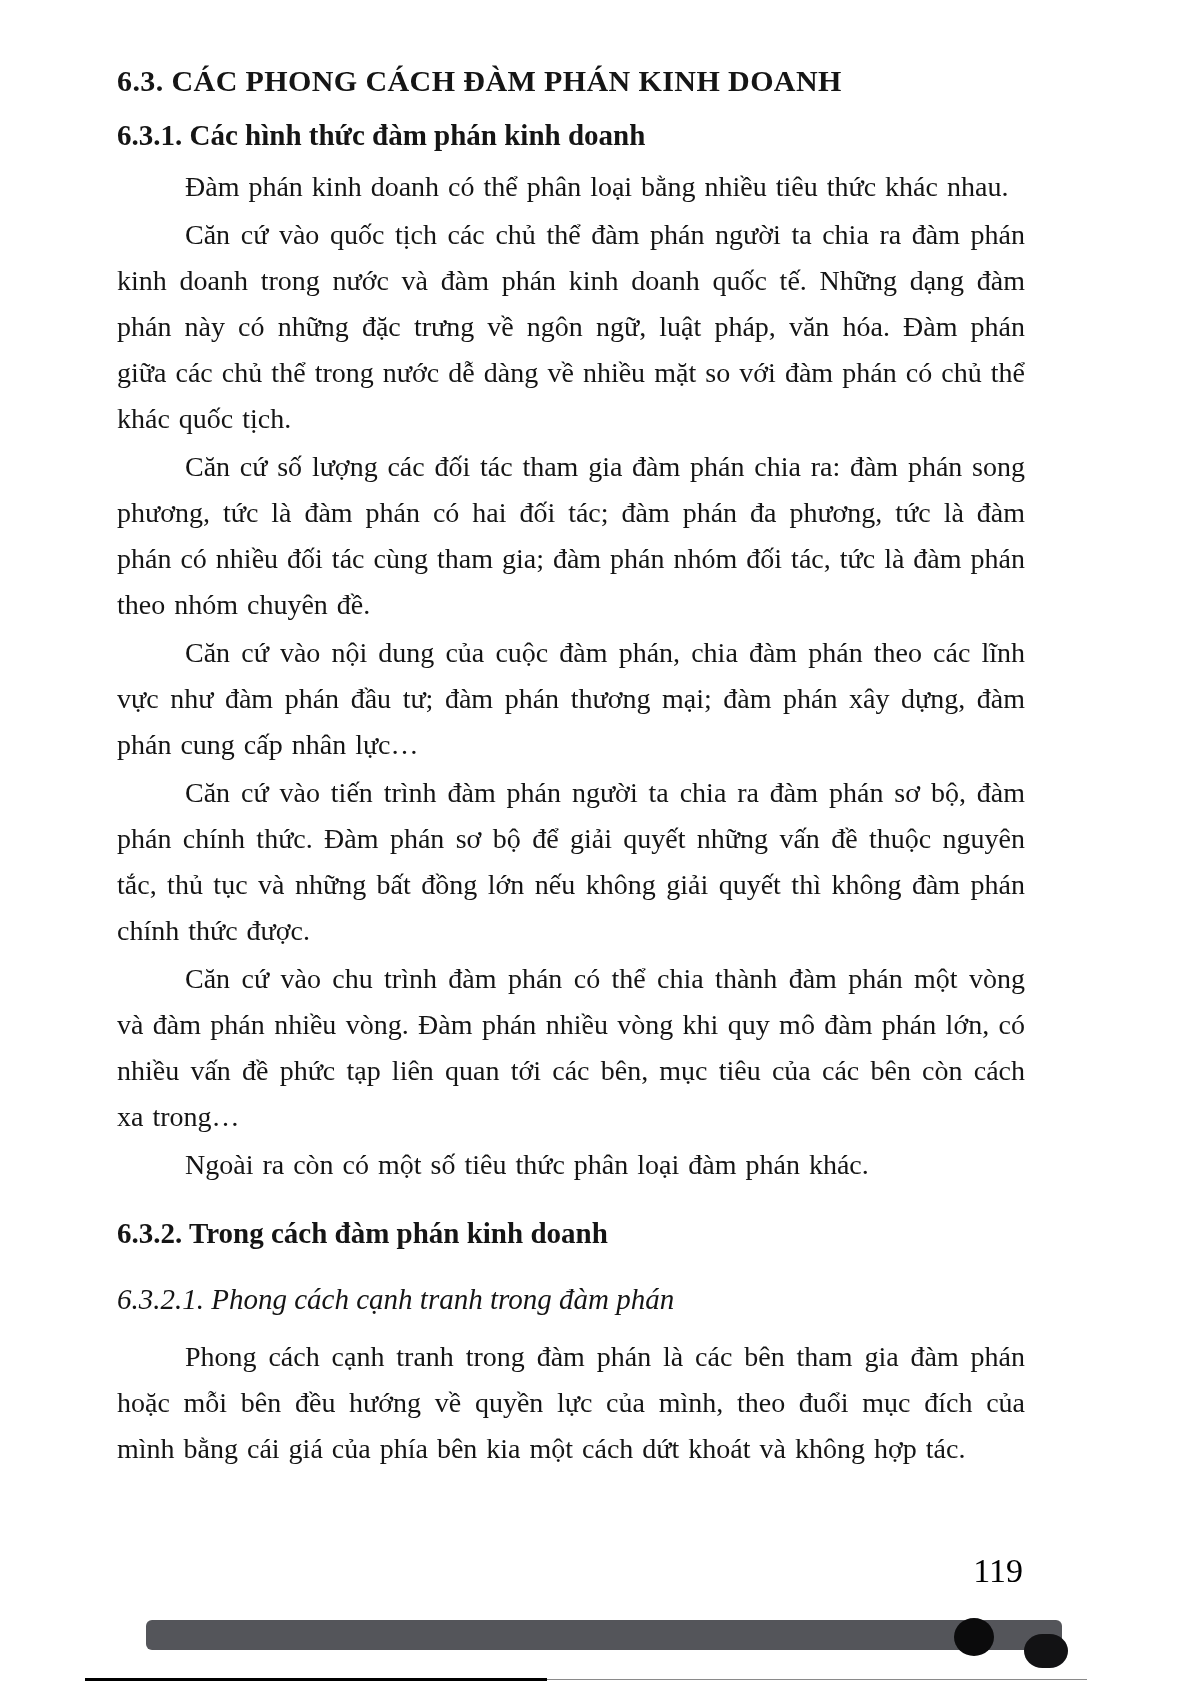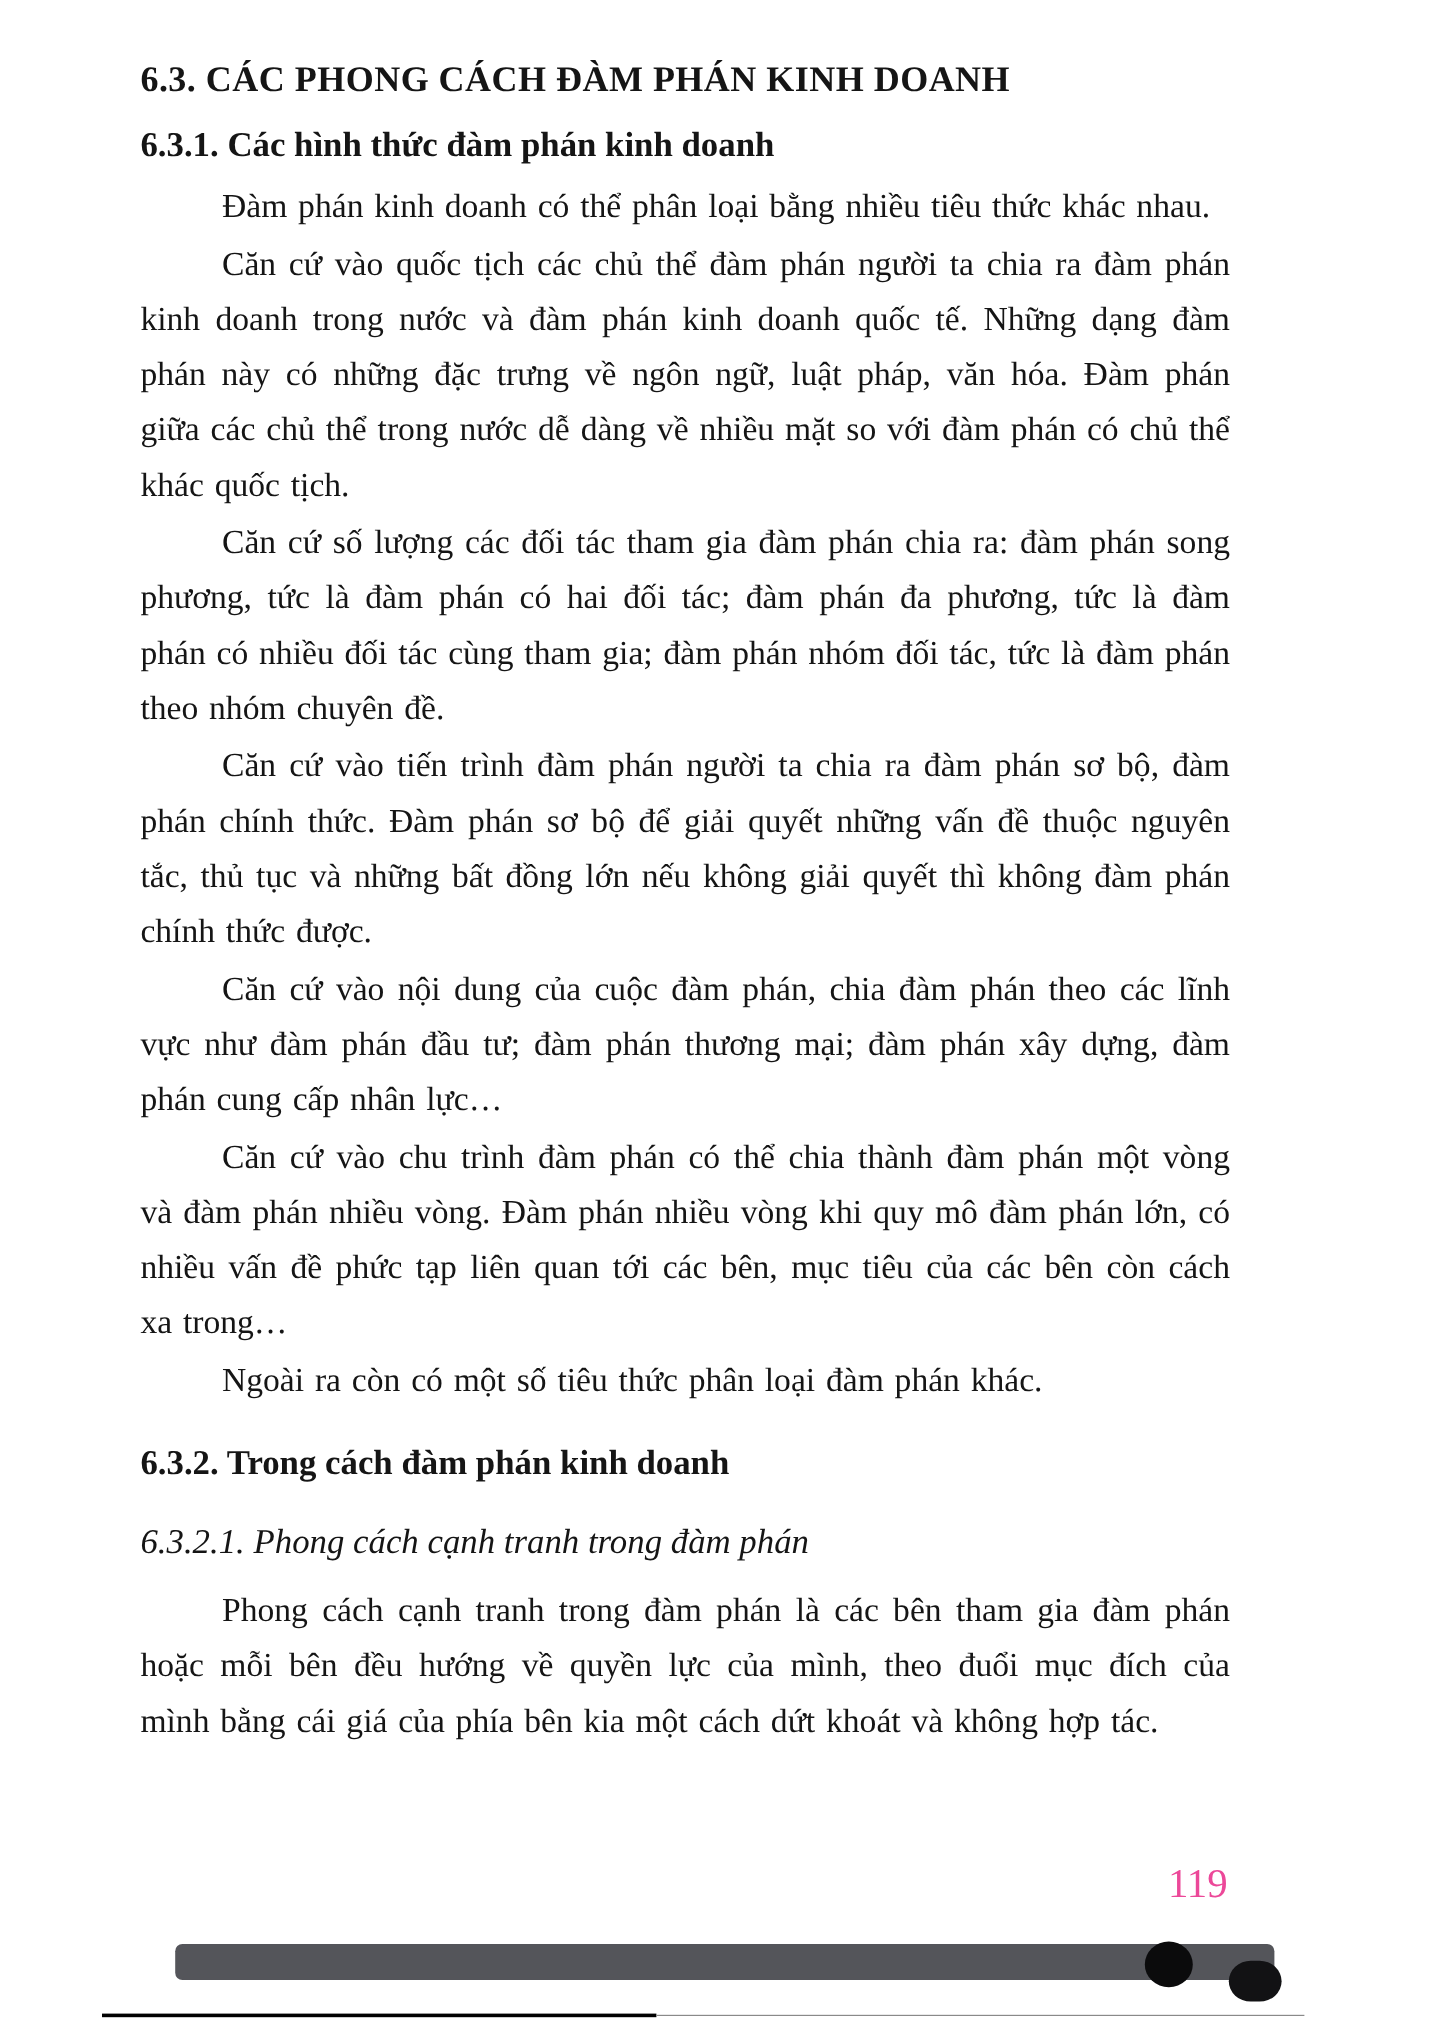--- a/index.html
+++ b/index.html
@@ -8,21 +8,21 @@
     height: 1685px;
     background: #ffffff;
     position: relative;
     overflow: hidden;
     font-family: "Liberation Serif", "DejaVu Serif", serif;
     color: #151515;
   }
   .content {
     position: absolute;
     left: 117px;
-    top: 36px;
+    top: 50px;
     width: 908px;
   }
   .h1 {
     font-size: 30px;
     font-weight: bold;
     line-height: 46px;
     margin: 8px 0 8px 0;
     letter-spacing: 0.4px;
   }
   .h2 {
@@ -45,21 +45,21 @@
     text-align: justify;
     text-indent: 68px;
     margin: 0 0 2px 0;
     word-spacing: 2px;
   }
   .page-number {
     position: absolute;
     right: 168px;
     top: 1552px;
     font-size: 34px;
-    color: #ec4899;
+    color: #000000;
   }
   .scan-bar {
     position: absolute;
     left: 146px;
     top: 1620px;
     width: 916px;
     height: 30px;
     background: #54555a;
     border-radius: 6px;
   }
@@ -103,22 +103,22 @@
 
 <div class="content">
 
   <div class="h1">6.3. CÁC PHONG CÁCH  ĐÀM PHÁN KINH DOANH</div>
 
   <div class="h2">6.3.1. Các hình thức đàm phán kinh doanh</div>
 
   <p class="para">Đàm phán kinh doanh có thể phân loại bằng nhiều tiêu thức khác nhau.</p>
   <p class="para">Căn cứ vào quốc tịch các chủ thể đàm phán người ta chia ra đàm phán kinh doanh trong nước và đàm phán kinh doanh quốc tế. Những dạng đàm phán này có những đặc trưng về ngôn ngữ, luật pháp, văn hóa. Đàm phán giữa các chủ thể trong nước dễ dàng về nhiều mặt so với đàm phán có chủ thể khác quốc tịch.</p>
   <p class="para">Căn cứ số lượng các đối tác tham gia đàm phán chia ra: đàm phán song phương, tức là đàm phán có hai đối tác; đàm phán đa phương, tức là đàm phán có nhiều đối tác cùng tham gia; đàm phán nhóm đối tác, tức là đàm phán theo nhóm chuyên đề.</p>
+  <p class="para">Căn cứ vào nội dung của cuộc đàm phán, chia đàm phán theo các lĩnh vực như đàm phán đầu tư; đàm phán thương mại; đàm phán xây dựng, đàm phán cung cấp nhân lực…</p>
   <p class="para">Căn cứ vào tiến trình đàm phán người ta chia ra đàm phán sơ bộ, đàm phán chính thức. Đàm phán sơ bộ để giải quyết những vấn đề thuộc nguyên tắc, thủ tục và những bất đồng lớn nếu không giải quyết thì không đàm phán chính thức được.</p>
-  <p class="para">Căn cứ vào nội dung của cuộc đàm phán, chia đàm phán theo các lĩnh vực như đàm phán đầu tư; đàm phán thương mại; đàm phán xây dựng, đàm phán cung cấp nhân lực…</p>
   <p class="para">Căn cứ vào chu trình đàm phán có thể chia thành đàm phán một vòng và đàm phán nhiều vòng. Đàm phán nhiều vòng khi quy mô đàm phán lớn, có nhiều vấn đề phức tạp liên quan tới các bên, mục tiêu của các bên còn cách xa trong…</p>
   <p class="para">Ngoài ra còn có một số tiêu thức phân loại đàm phán khác.</p>
 
   <div class="h2 h2-spaced">6.3.2. Trong cách đàm phán kinh doanh</div>
 
 
   <div class="h3">6.3.2.1. Phong cách cạnh tranh trong đàm phán</div>
 
   <p class="para">Phong cách cạnh tranh trong đàm phán là các bên tham gia đàm phán hoặc mỗi bên đều hướng về quyền lực của mình, theo đuổi mục đích của mình bằng cái giá của phía bên kia một cách dứt khoát và không hợp tác.</p>
 

